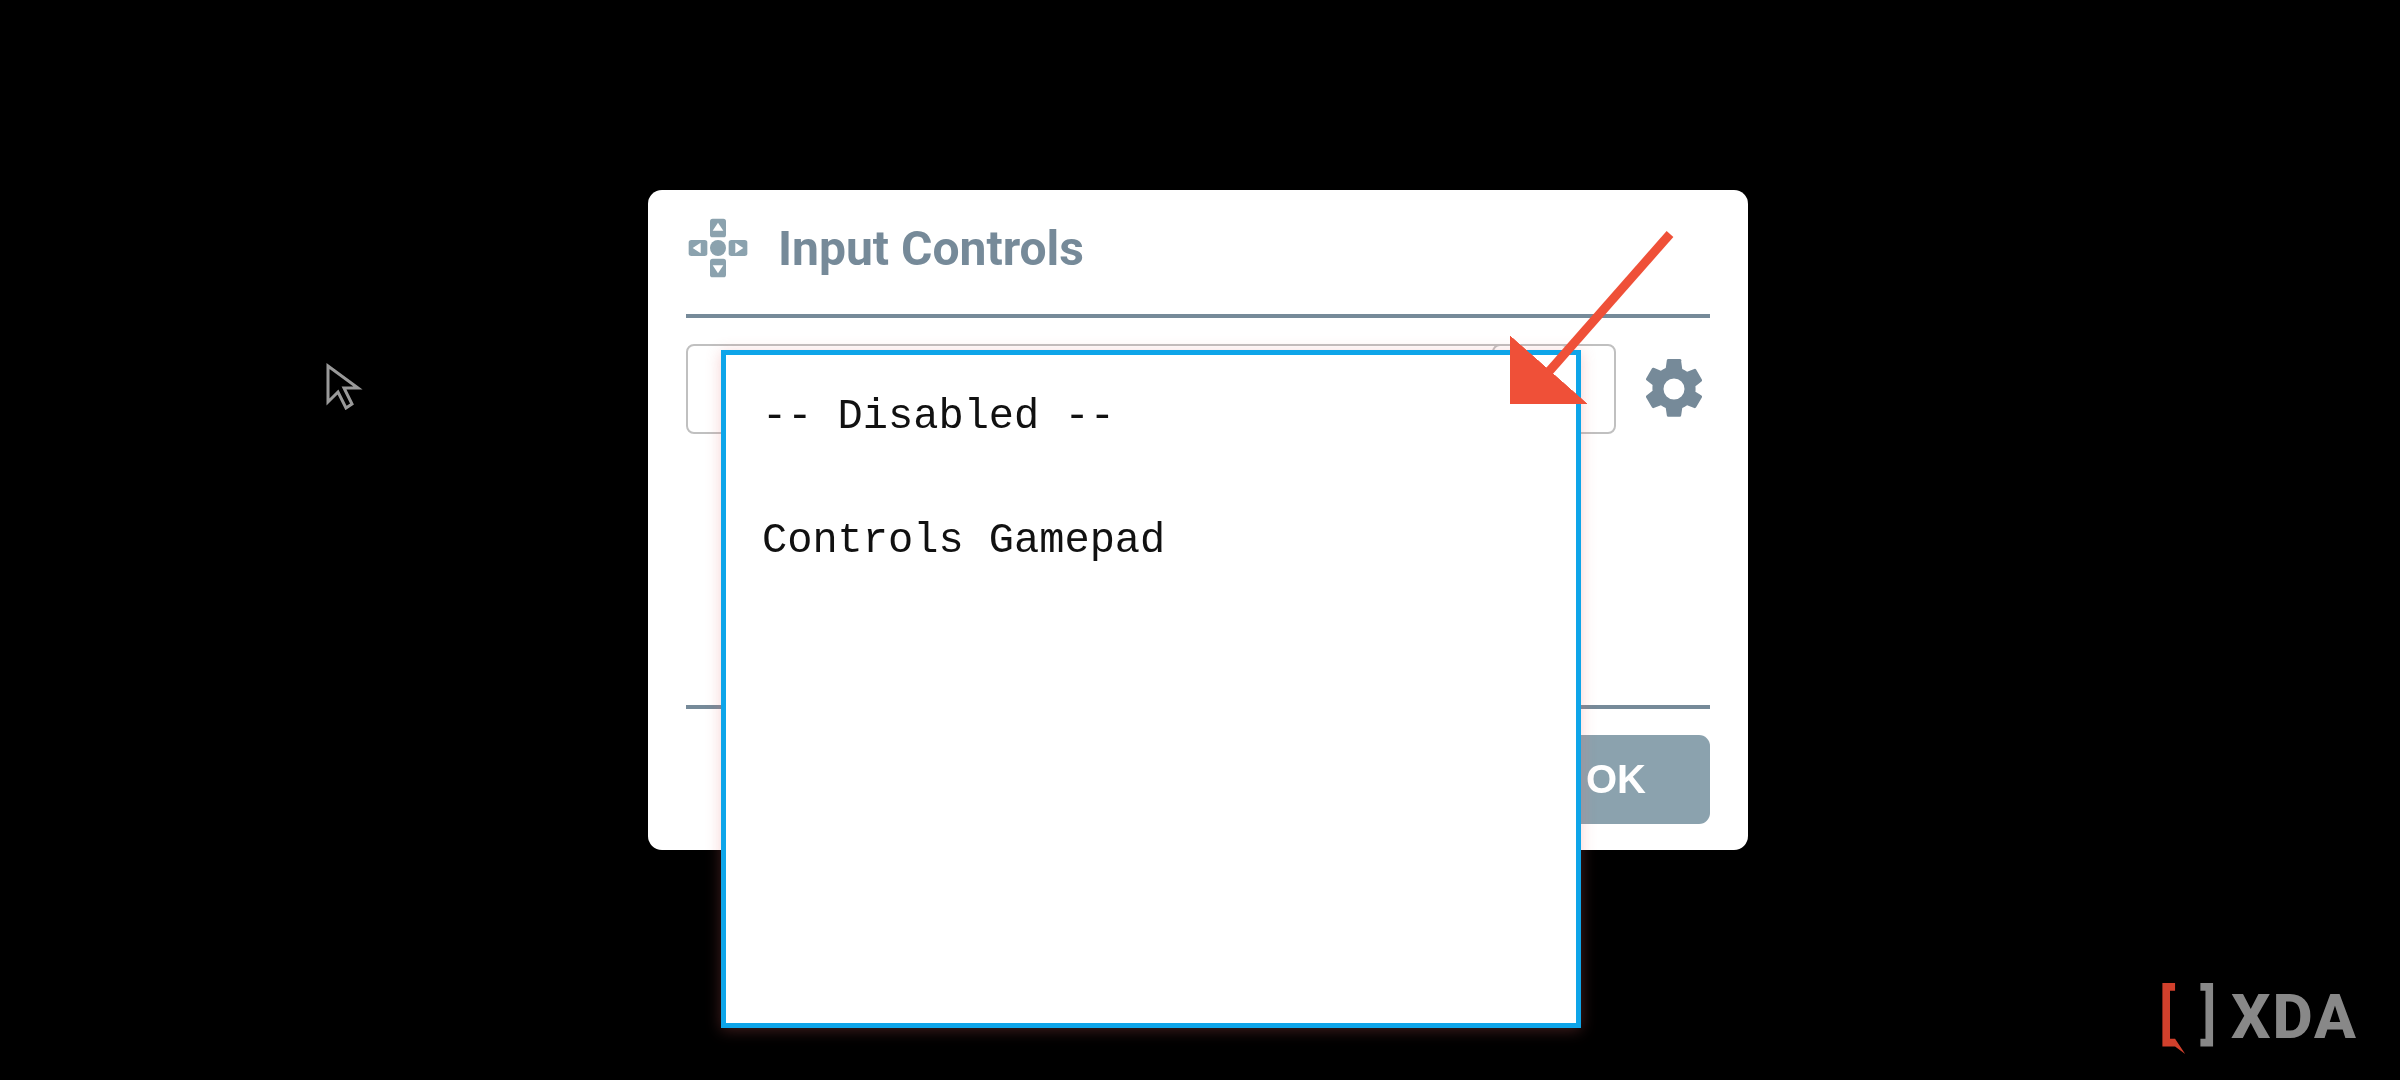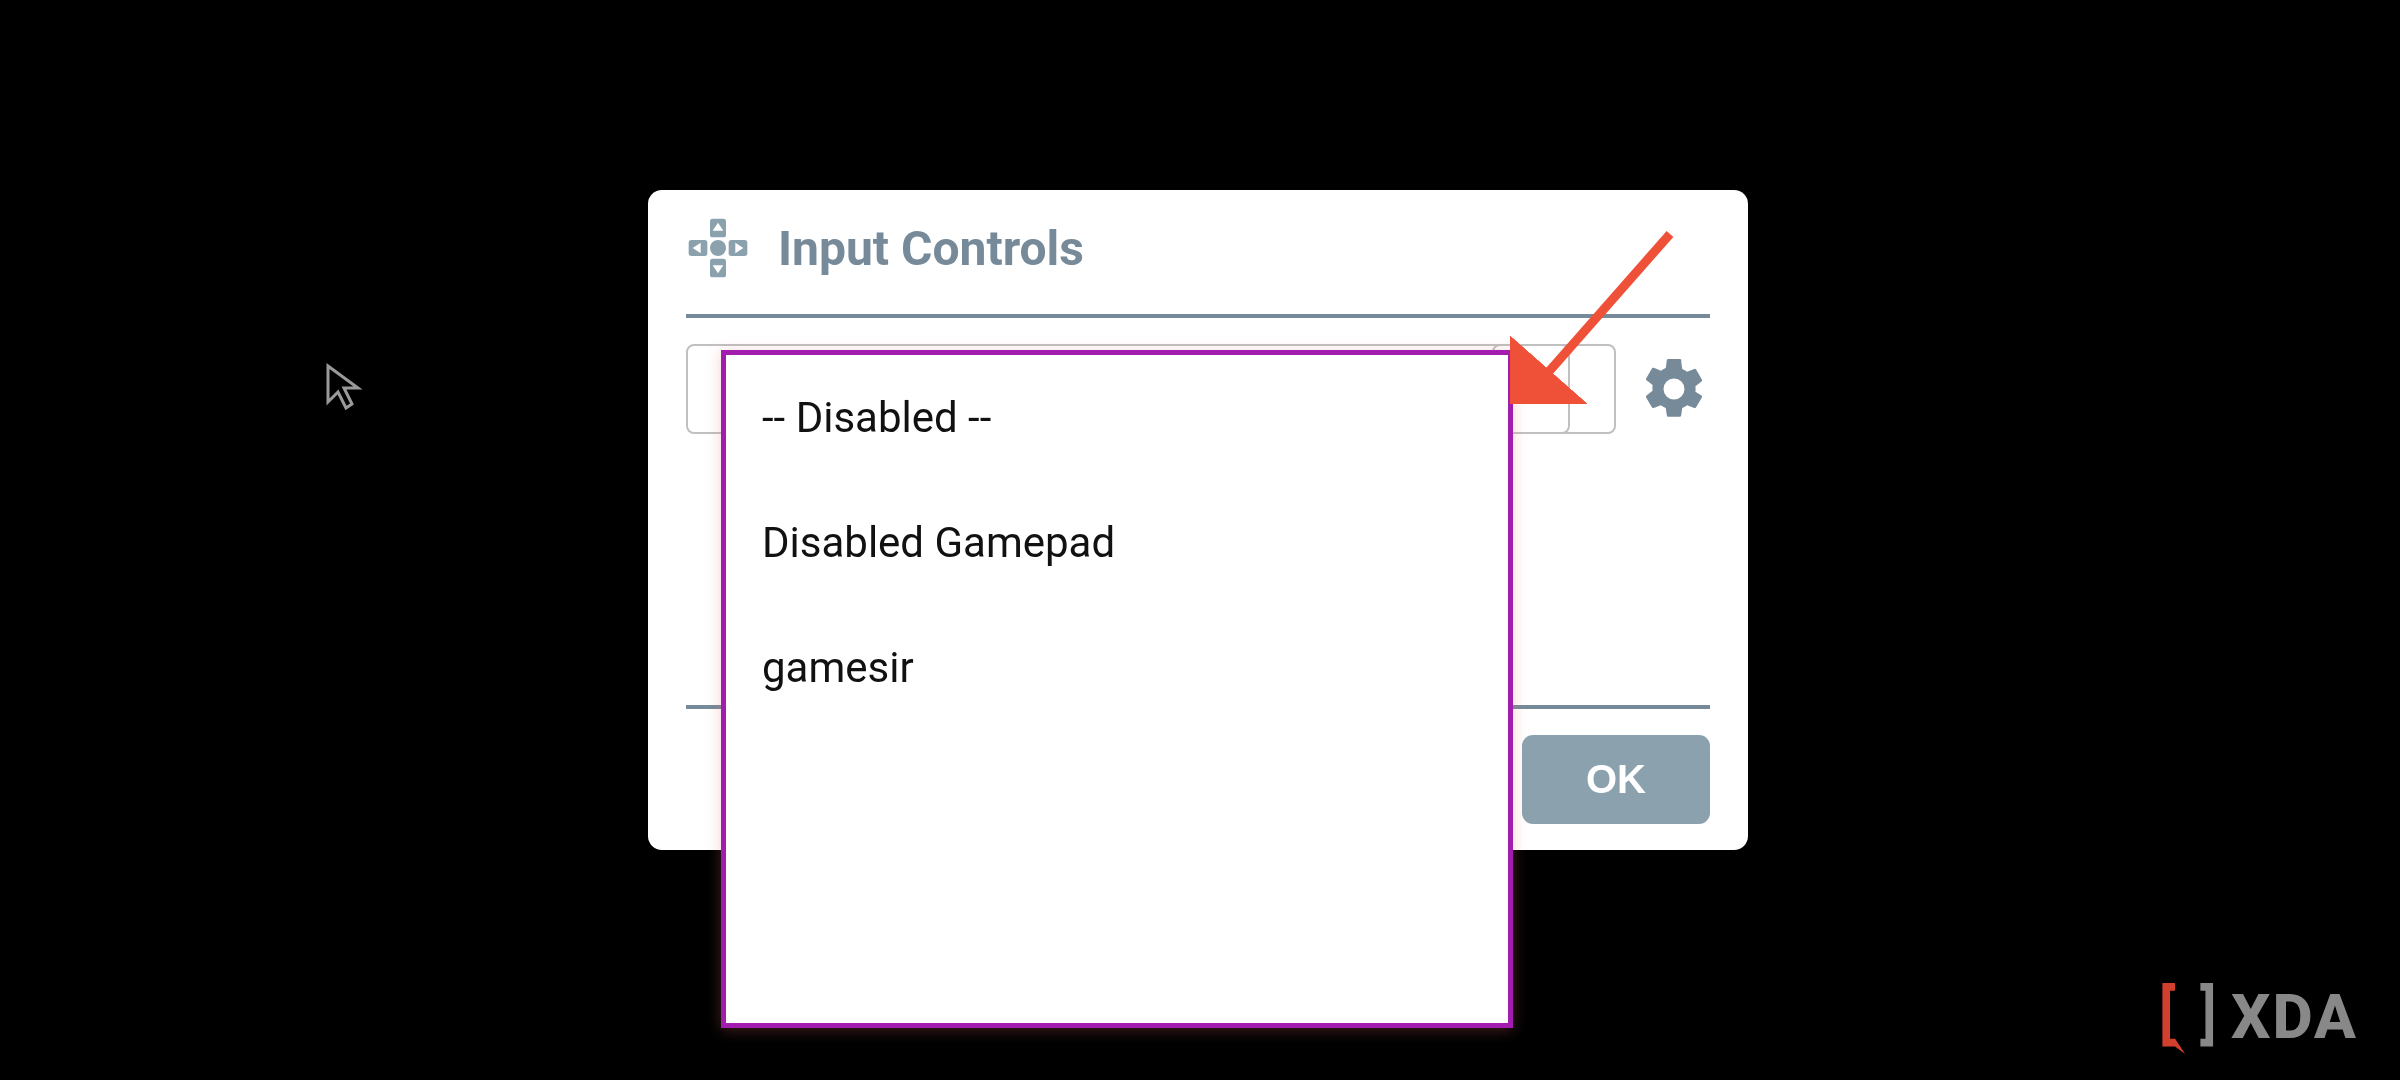--- a/index.html
+++ b/index.html
@@ -105,26 +105,27 @@
     font-size: 40px;
     font-weight: 600;
     padding: 22px 64px;
     border: none;
     border-radius: 11px;
   }
   .dropdown {
     position: absolute;
     left: 721px;
     top: 350px;
-    width: 792px;
+    width: 860px;
     height: 678px;
     background: #fff;
-    border: 5px solid #a21caf;
+    border: 5px solid #0ea5e9;
     box-shadow: 0 2px 14px rgba(224,102,102,.3);
     z-index: 10;
+    font-family: Liberation Mono, monospace;
   }
   .dropdown-item {
     padding: 38px 36px;
     font-size: 42px;
     color: #111;
     cursor: pointer;
   }
   .arrow {
     position: absolute;
     left: 1510px;
@@ -190,22 +191,21 @@
   <div class="hidden-row"></div>
   <div class="hidden-row hidden-row2"></div>
 
   <div class="footer">
     <button class="ok-btn">OK</button>
   </div>
 </div>
 
 <div class="dropdown">
   <div class="dropdown-item">-- Disabled --</div>
-  <div class="dropdown-item">Disabled Gamepad</div>
-  <div class="dropdown-item">gamesir</div>
+  <div class="dropdown-item">Controls Gamepad</div>
 </div>
 
 <svg class="arrow" viewBox="0 0 170 180">
   <defs>
     <marker id="ah" markerWidth="12" markerHeight="12" refX="2" refY="6" orient="auto">
       <path d="M0,0 L12,6 L0,12 Z" fill="#ef5038"></path>
     </marker>
   </defs>
   <line x1="160" y1="10" x2="28" y2="160" stroke="#ef5038" stroke-width="9" marker-end="url(#ah)"></line>
 </svg>

